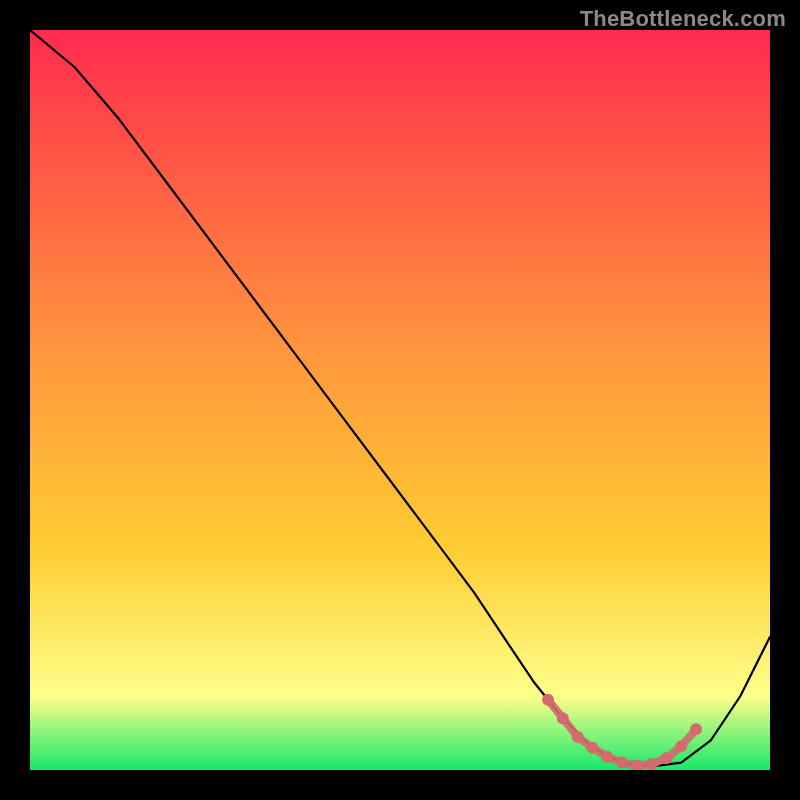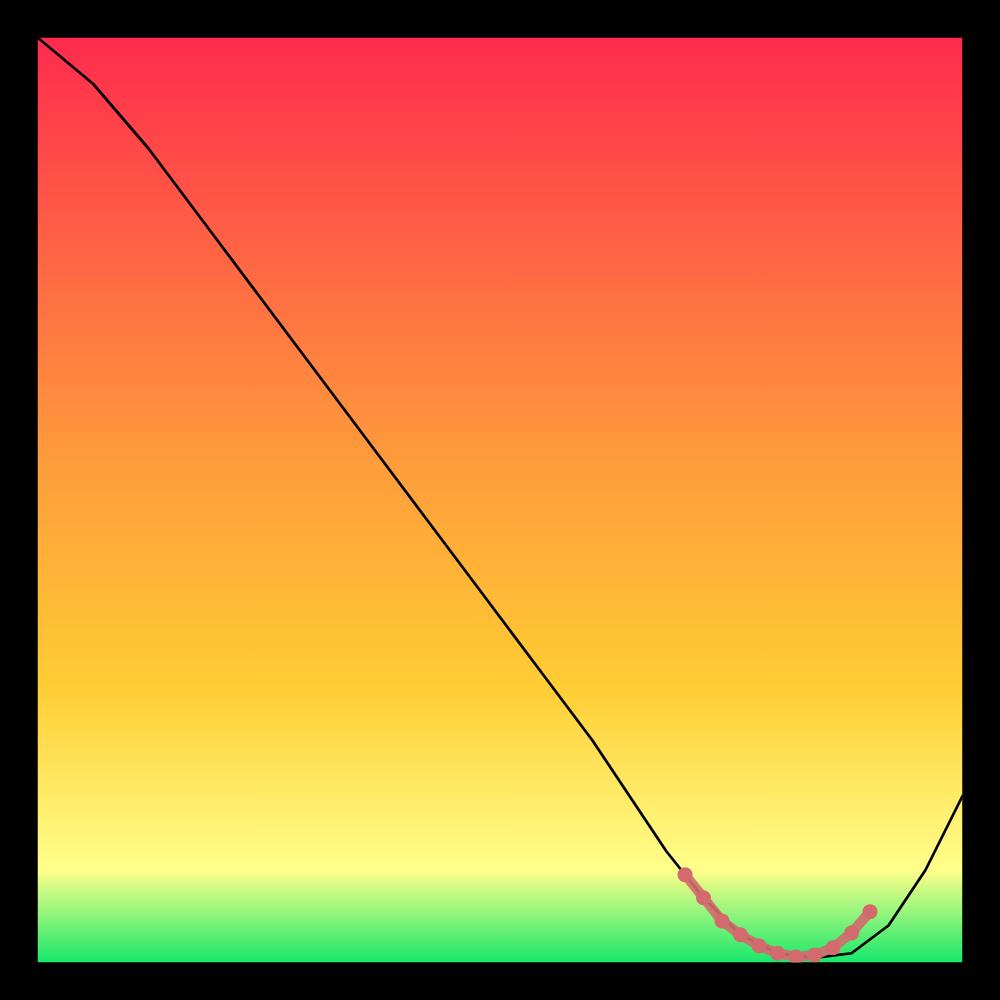--- a/index.html
+++ b/index.html
@@ -37,20 +37,21 @@
     color: #8a8a8a;
     letter-spacing: 0.2px;
     user-select: none;
   }
 </style>
 </head>
 <body>
 
 <div class="stage">
 
+  <div class="watermark">TheBottleneck.com</div>
 
   <div class="plot-area">
     <svg viewBox="0 0 740 740" preserveAspectRatio="none">
       <defs>
         <linearGradient id="bg-grad" x1="0" y1="0" x2="0" y2="1">
           <stop id="g-stop-0" offset="0%" stop-color="#ff2b4d"></stop>
           <stop id="g-stop-1" offset="45%" stop-color="#ff9a3c"></stop>
           <stop id="g-stop-2" offset="70%" stop-color="#ffcc33"></stop>
           <stop id="g-stop-3" offset="90%" stop-color="#ffff8a"></stop>
           <stop id="g-stop-4" offset="100%" stop-color="#17e86b"></stop>

